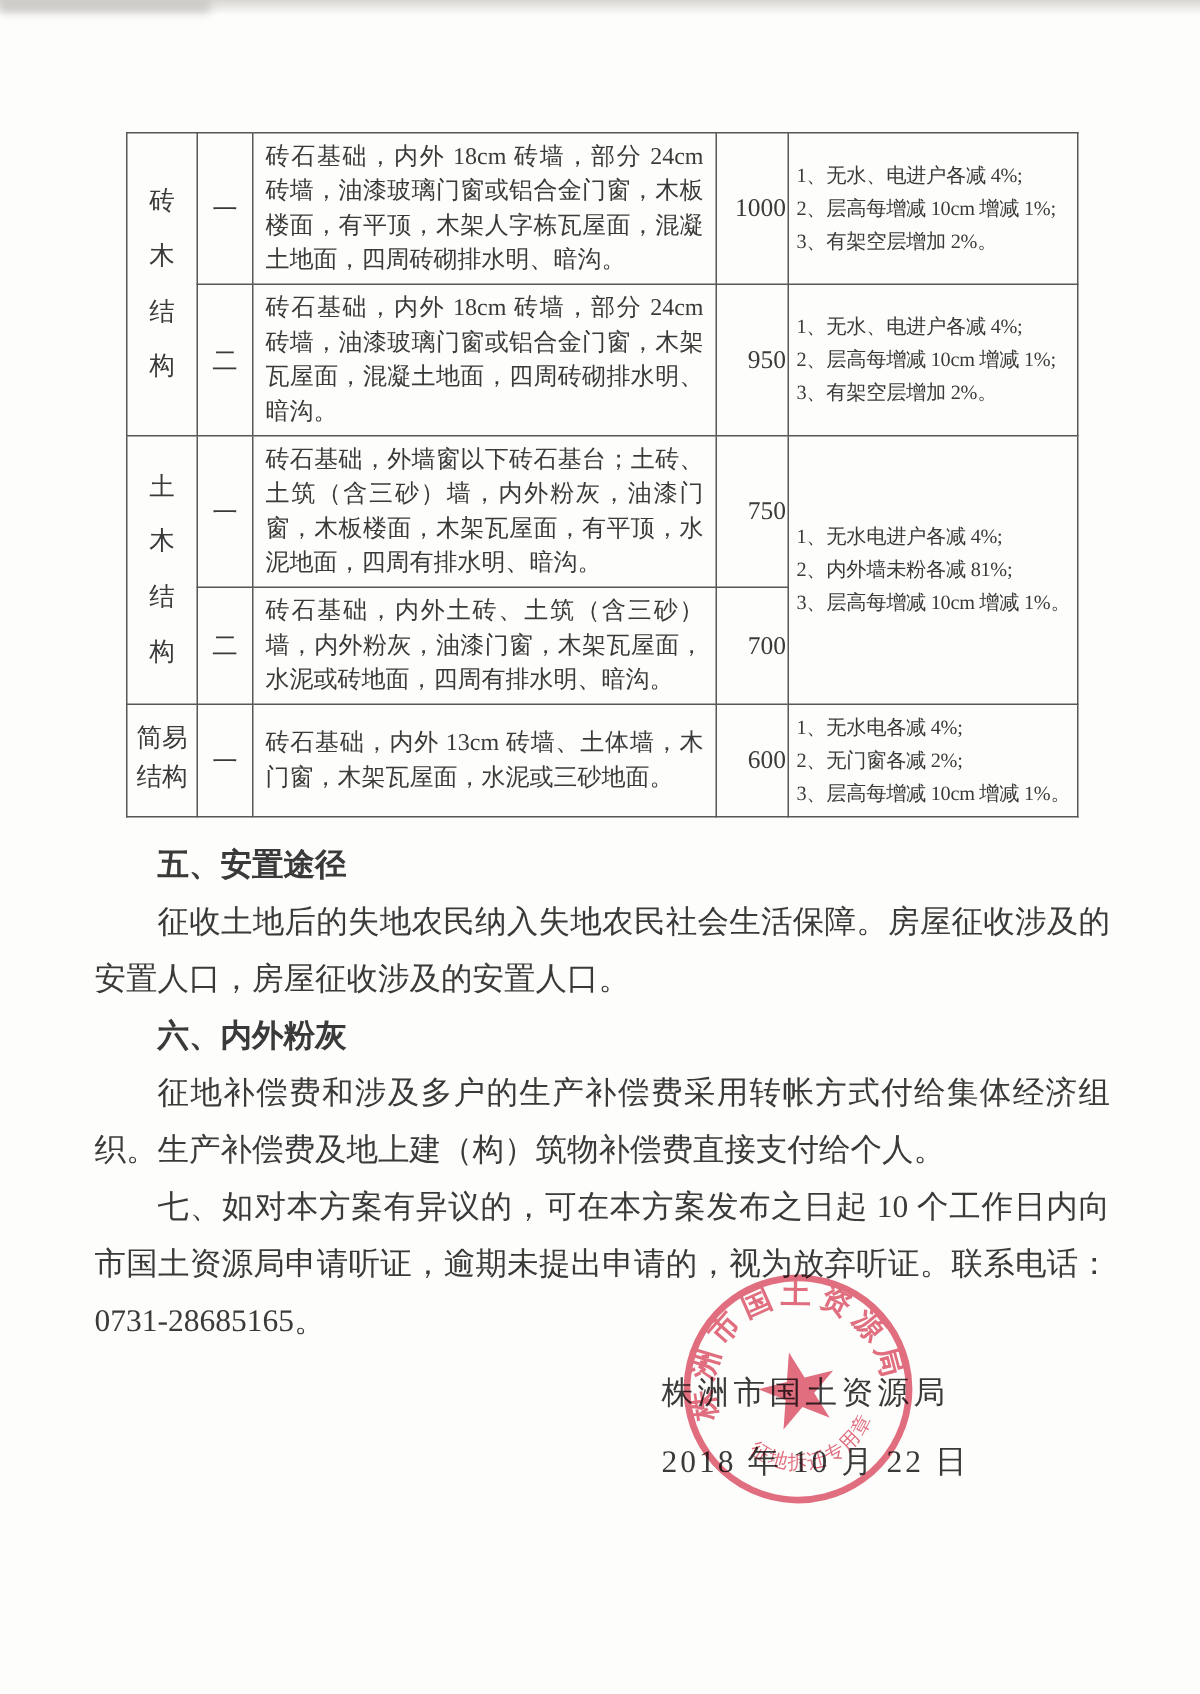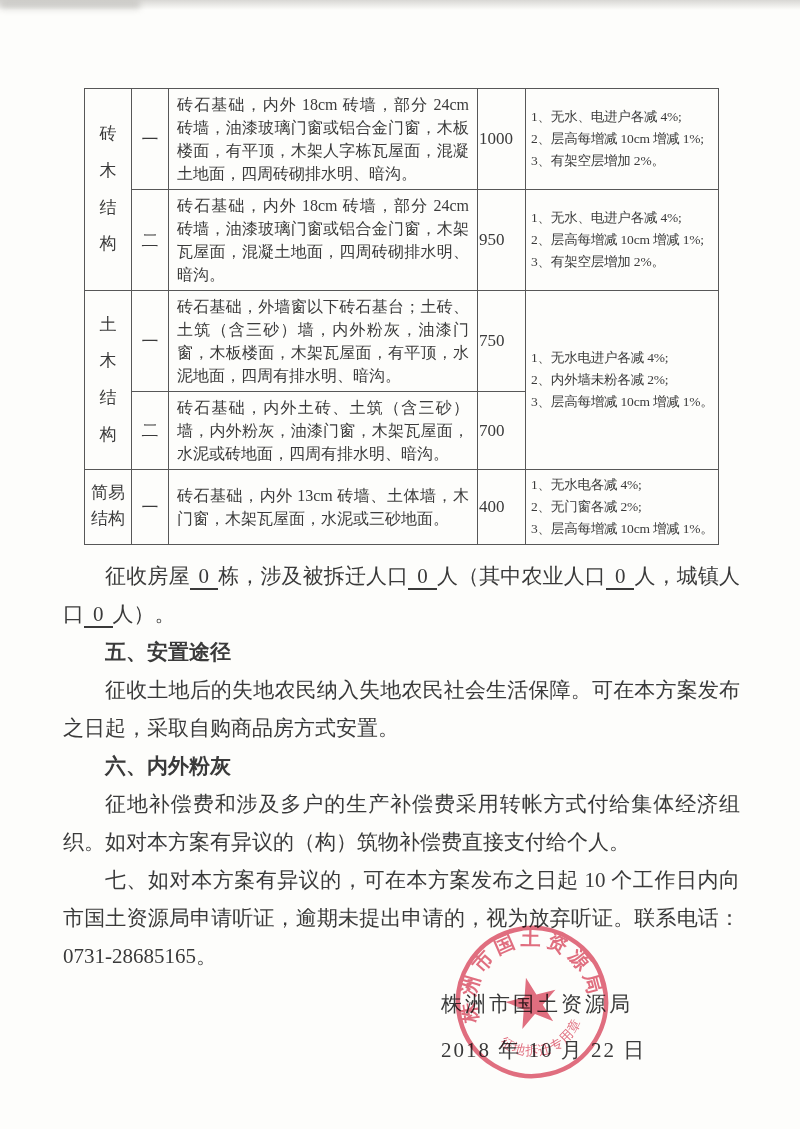--- a/index.html
+++ b/index.html
@@ -16,21 +16,21 @@
 
   .content { position:absolute; top:88px; left:0; width:800px; }
 
   table.comp { margin-left:84px; width:634px; border-collapse:collapse; table-layout:fixed; }
   table.comp td { border:1px solid #575757; vertical-align:middle; }
   td.type { text-align:center; font-size:17px; padding:0; }
   td.type .vchars { display:inline-block; width:1.25em; word-break:break-all; line-height:2.15; text-align:center; }
   td.type .vchars.two { width:2.5em; line-height:1.55;font-family:Liberation Mono, monospace; }
   td.grade { text-align:center; font-size:17px; }
   td.desc { font-size:16px; line-height:23px; padding:4px 8px; text-align:justify; }
-  td.val { text-align:left; font-size:17px; }
+  td.val { text-align:right; font-size:17px; }
   td.notes { font-size:13.5px; line-height:22px; padding:4px 5px; white-space:nowrap; letter-spacing:-0.2px; }
   tr.r1 { height:98px; } tr.r2 { height:70px; } tr.r3 { height:80px; }
   tr.r4 { height:72px; } tr.r5 { height:58px; }
 
   .text-block { margin:12px 60px 0 63px; font-size:21px; line-height:38px; text-align:justify; }
   .text-block p { margin:0; text-indent:2em; }
   .text-block h3 { margin:0; font-size:21px; font-weight:700; text-indent:2em; line-height:38px; }
   .uline { border-bottom:2px solid #3a3a3a; padding:0 9px; }
 
   .sig-area { position:relative; height:240px; }
@@ -82,53 +82,52 @@
         </tr>
         <tr class="r3">
           <td class="type" rowspan="2">
             <span class="vchars">土木结构</span>
           </td>
           <td class="grade">一</td>
           <td class="desc">砖石基础，外墙窗以下砖石基台；土砖、土筑（含三砂）墙，内外粉灰，油漆门窗，木板楼面，木架瓦屋面，有平顶，水泥地面，四周有排水明、暗沟。</td>
           <td class="val">750</td>
           <td class="notes" rowspan="2">
             <div>1、无水电进户各减 4%;</div>
-            <div>2、内外墙未粉各减 2%;</div>
+            <div>2、内外墙未粉各减 81%;</div>
             <div>3、层高每增减 10cm 增减 1%。</div>
           </td>
         </tr>
         <tr class="r4">
           <td class="grade">二</td>
           <td class="desc">砖石基础，内外土砖、土筑（含三砂）墙，内外粉灰，油漆门窗，木架瓦屋面，水泥或砖地面，四周有排水明、暗沟。</td>
           <td class="val">700</td>
         </tr>
         <tr class="r5">
           <td class="type">
             <span class="vchars two">简易结构</span>
           </td>
           <td class="grade">一</td>
           <td class="desc">砖石基础，内外 13cm 砖墙、土体墙，木门窗，木架瓦屋面，水泥或三砂地面。</td>
-          <td class="val">400</td>
+          <td class="val">600</td>
           <td class="notes">
             <div>1、无水电各减 4%;</div>
             <div>2、无门窗各减 2%;</div>
             <div>3、层高每增减 10cm 增减 1%。</div>
           </td>
         </tr>
       </tbody>
     </table>
 
     <div class="text-block">
-      <p><span>征收房屋</span><span class="uline">0</span><span>栋，涉及被拆迁人口</span><span class="uline">0</span><span>人（其中农业人口</span><span class="uline">0</span><span>人，城镇人口</span><span class="uline">0</span><span>人）。</span></p>
 
       <h3>五、安置途径</h3>
-      <p>征收土地后的失地农民纳入失地农民社会生活保障。可在本方案发布之日起，采取自购商品房方式安置。</p>
+      <p>征收土地后的失地农民纳入失地农民社会生活保障。房屋征收涉及的安置人口，房屋征收涉及的安置人口。</p>
 
       <h3>六、内外粉灰</h3>
-      <p>征地补偿费和涉及多户的生产补偿费采用转帐方式付给集体经济组织。如对本方案有异议的（构）筑物补偿费直接支付给个人。</p>
+      <p>征地补偿费和涉及多户的生产补偿费采用转帐方式付给集体经济组织。生产补偿费及地上建（构）筑物补偿费直接支付给个人。</p>
 
       <p>七、如对本方案有异议的，可在本方案发布之日起 10 个工作日内向市国土资源局申请听证，逾期未提出申请的，视为放弃听证。联系电话：0731-28685165。</p>
 
       <div class="sig-area">
         <div class="sig-org">株洲市国土资源局</div>
         <div class="sig-date">2018 年 10 月 22 日</div>
         <svg class="seal" viewBox="0 0 230 230" aria-hidden="true">
           <g transform="rotate(-14 115 115)" opacity="0.82">
             <circle cx="115" cy="115" r="74" fill="none" stroke="#dc5066" stroke-width="4.5"></circle>
             <path id="sealArc" d="M 58.9 124.9 A 57 57 0 1 1 171.1 124.9" fill="none"></path>

